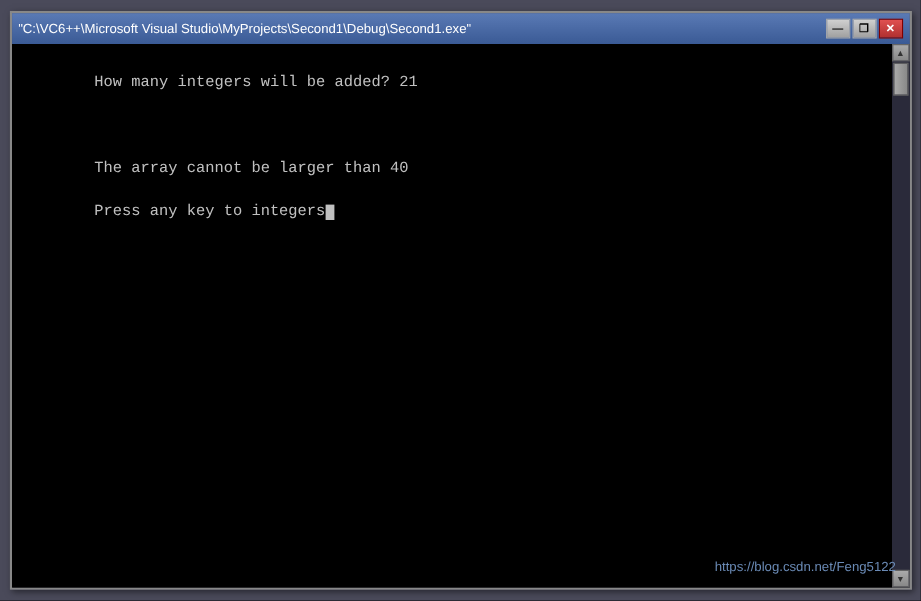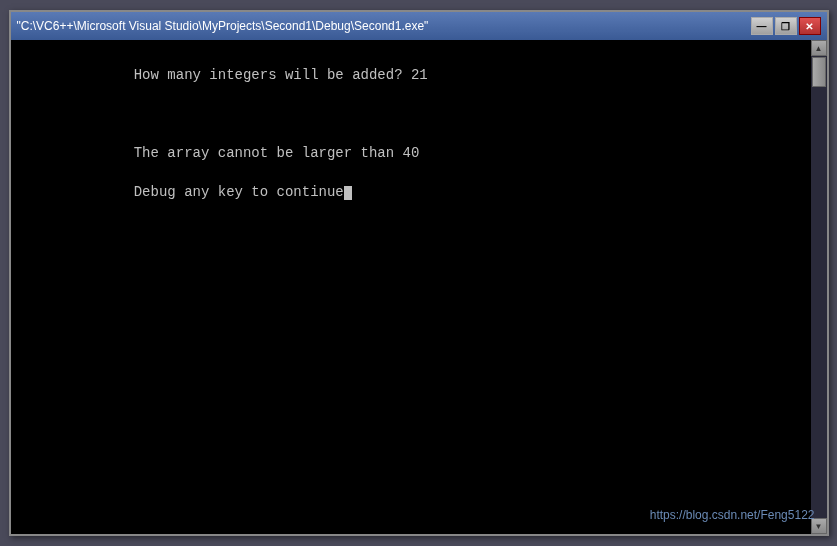--- a/index.html
+++ b/index.html
@@ -81,21 +81,20 @@
     .console-content {
       flex: 1;
       background: #000;
       color: #c0c0c0;
       font-family: 'Courier New', Courier, monospace;
       font-size: 14px;
       padding: 6px 8px;
       white-space: pre;
       line-height: 1.4;
       overflow: hidden;
-      margin-left: 48px;
     }
 
     .scrollbar {
       width: 16px;
       background: #3a3a4a;
       display: flex;
       flex-direction: column;
       align-items: center;
       flex-shrink: 0;
     }
@@ -160,21 +159,21 @@
         <div class="title-btn">—</div>
         <div class="title-btn">❐</div>
         <div class="title-btn close">✕</div>
       </div>
     </div>
     <div class="console-area">
       <div class="console-content">
         <span>How many integers will be added? 21</span><br>
         <span></span><br>
         <span>The array cannot be larger than 40</span><br>
-        <span>Debug any key to continue</span><span class="cursor"></span>
+        <span>Press any key to integers</span><span class="cursor"></span>
       </div>
       <div class="scrollbar">
         <div class="scrollbar-arrow">▲</div>
         <div class="scrollbar-track">
           <div class="scrollbar-thumb"></div>
         </div>
         <div class="scrollbar-arrow">▼</div>
       </div>
     </div>
   </div>

